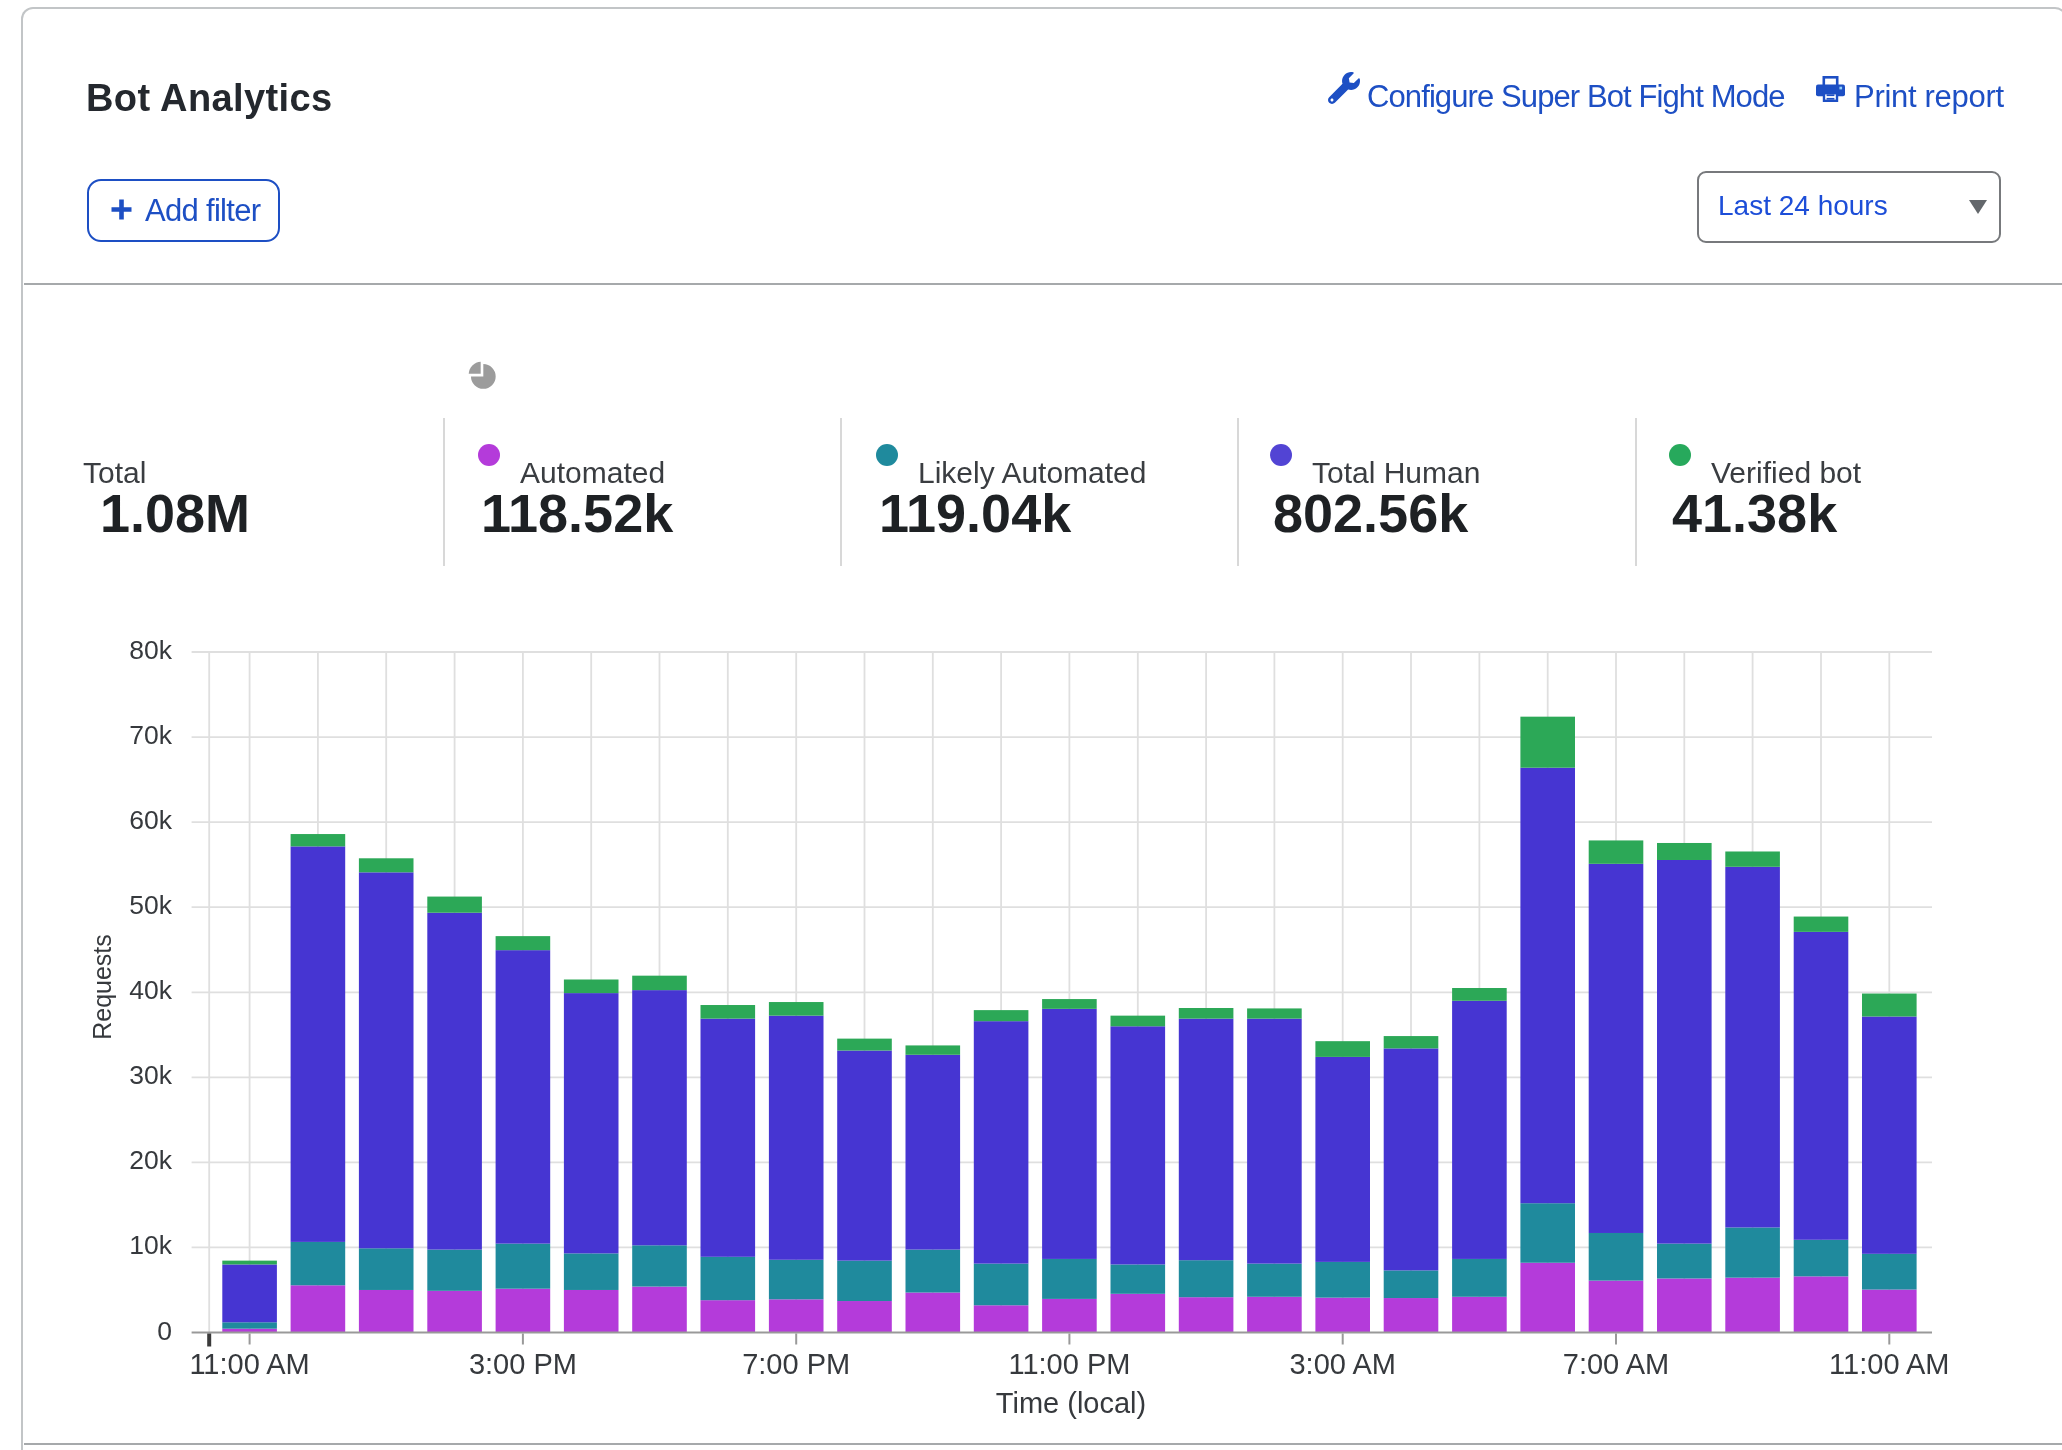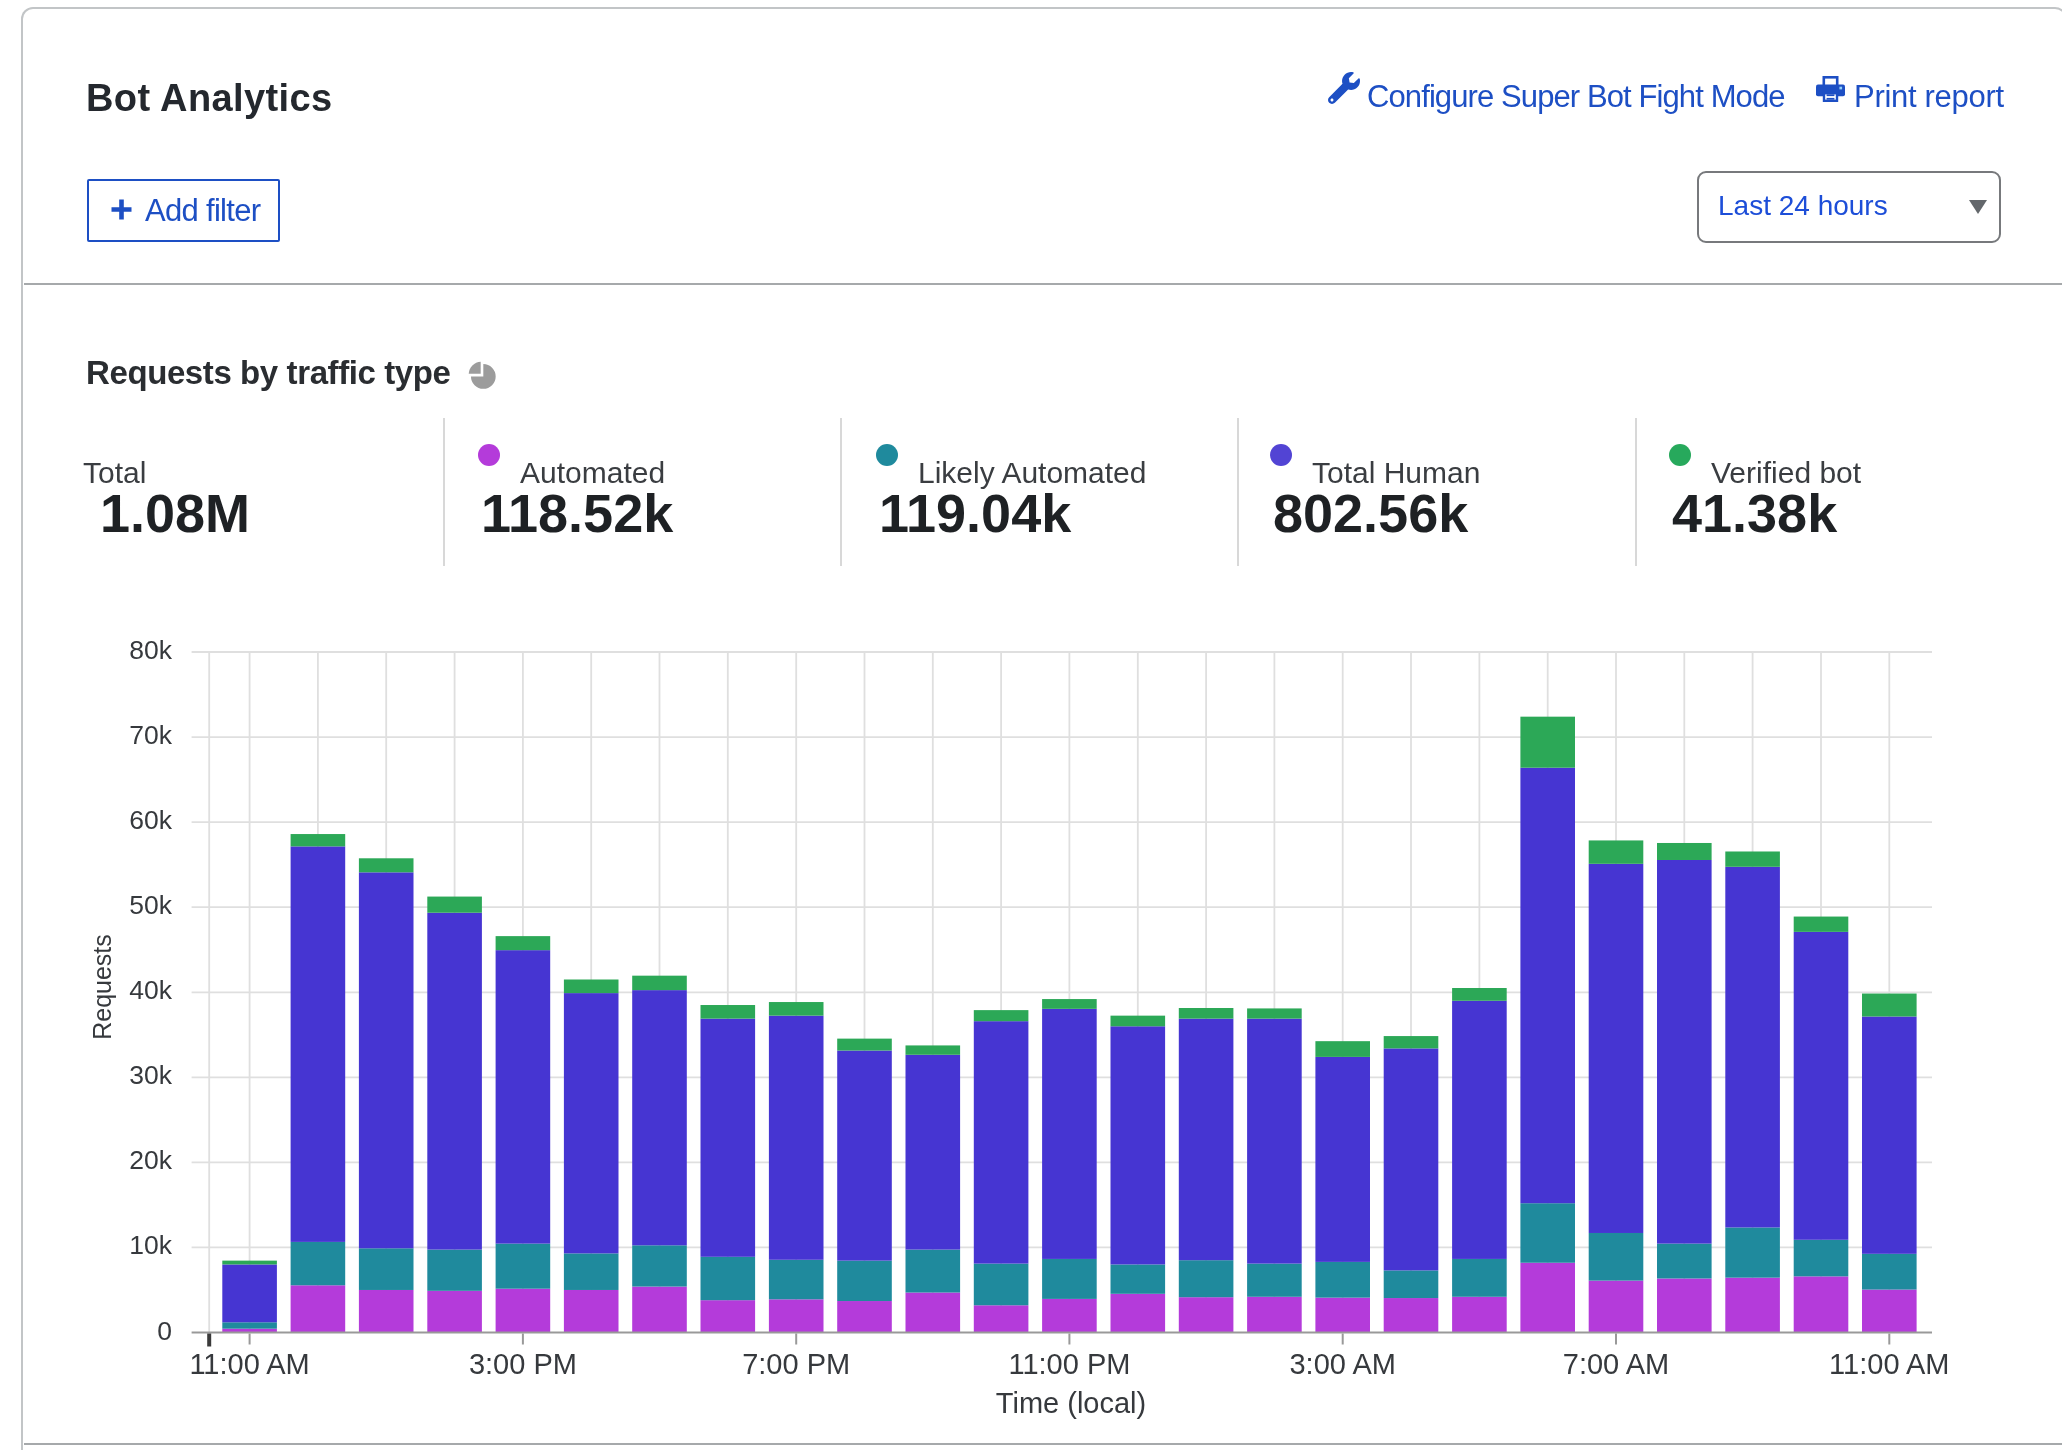--- a/index.html
+++ b/index.html
@@ -3,21 +3,21 @@
 <style>
 * { margin:0; padding:0; box-sizing:border-box; }
 html,body { width:2062px; height:1450px; background:#fff; font-family:"Liberation Sans", sans-serif; position:relative; }
 .abs { position:absolute; }
 #card { position:absolute; left:9px; top:7px; width:2046px; height:1443px; background:#fff;
   border:2px solid #c2c5c7; border-bottom:none; border-radius:12px 12px 0 0;margin-left:12px; }
 .hr { position:absolute; left:1px; width:2042px; height:2px; background:#a6a9ab; }
 #title { position:absolute; left:63px; top:68px; font-size:38px; letter-spacing:0.4px; font-weight:700; color:#24282e; }
 .link { position:absolute; font-size:31px; letter-spacing:-0.9px; color:#1d4fc4; white-space:nowrap; }
 #btn { position:absolute; left:64px; top:170px; width:193px; height:63px; border:2px solid #1d4fc4;
-  border-radius:2px;text-align:center; }
+  border-radius:14px;text-align:center; }
 #btn .plus { position:absolute; left:21px; top:17px; }
 #btn .bl { position:absolute; left:56px; top:12px; font-size:31px; letter-spacing:-0.7px; color:#1d4fc4; }
 #sel { position:absolute; left:1674px; top:162px; width:304px; height:72px; border:2px solid #77797c;
   border-radius:9px; }
 #sel .st { position:absolute; left:19px; top:17px; font-size:28px; color:#1d4ed8; }
 #sel .caret { position:absolute; right:12px; top:27px; width:0; height:0;
   border-left:9.5px solid transparent; border-right:9.5px solid transparent; border-top:14px solid #63676b; }
 #h2 { position:absolute; left:63px; top:345px; font-size:33px; letter-spacing:-0.4px; font-weight:700; color:#2a2d31; }
 .slab { position:absolute; top:436px; font-size:30px; color:#3a3d41; white-space:nowrap;margin-top:20px; }
 .sval { position:absolute; top:482px; font-size:54px; font-weight:700; color:#1e2124; white-space:nowrap; }
@@ -45,21 +45,20 @@
       <svg class="plus" width="23" height="23" viewBox="0 0 23 23">
         <path d="M11.5 1.5 V21.5 M1.5 11.5 H21.5" stroke="#1d4fc4" stroke-width="4.6"></path>
       </svg>
       <span class="bl">Add filter</span>
     </div>
   <div id="sel">
       <span class="st">Last 24 hours</span>
       <span class="caret"></span>
     </div>
   <div class="hr" style="top:274px"></div>
-  <div id="h2">Requests by traffic type</div>
   <svg class="abs" style="left:444px;top:352px" width="30" height="30" viewBox="0 0 34 34">
     <path fill="#9c9c9c" d="M18.5 17.5 L18.5 3.5 A14 14 0 1 1 4.5 17.5 Z"></path>
     <path fill="#9c9c9c" d="M15.5 14.5 L15.5 0.9 A14.6 14.6 0 0 0 1.9 14.5 Z"></path>
   </svg>
   <div class="hr" style="top:1434px"></div>
 </div>
 <div class="slab" style="left:83px">Total</div>
 <div class="sval" style="left:100px">1.08M</div>
 <div class="dot" style="left:478px;background:#b43bda"></div>
 <div class="slab" style="left:520px">Automated</div>

